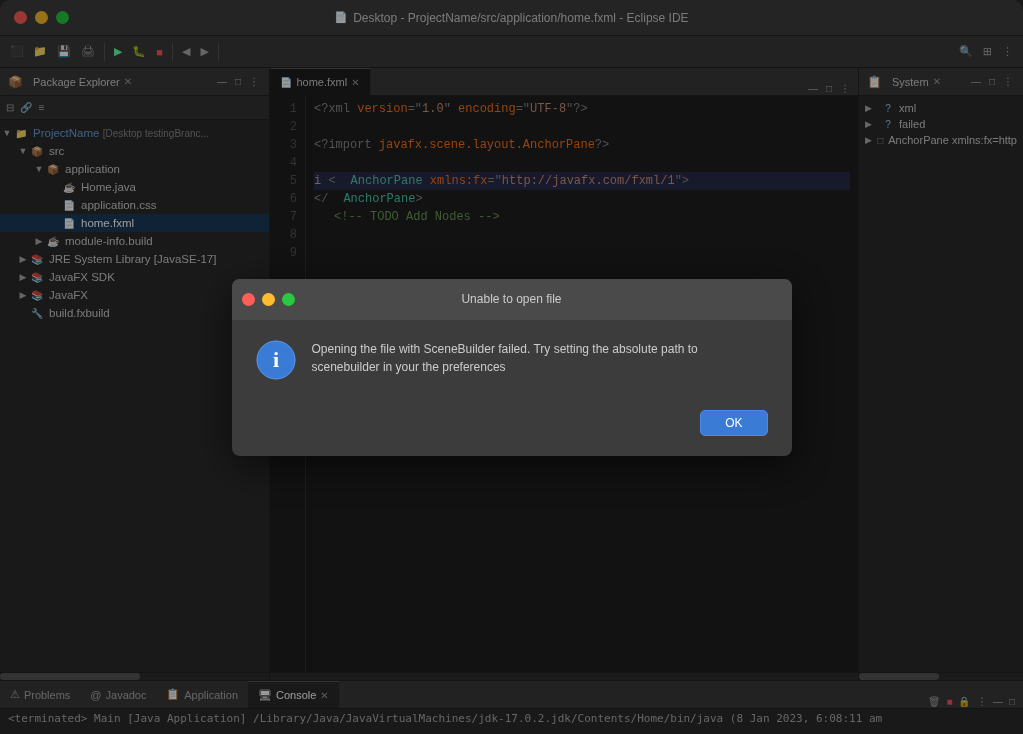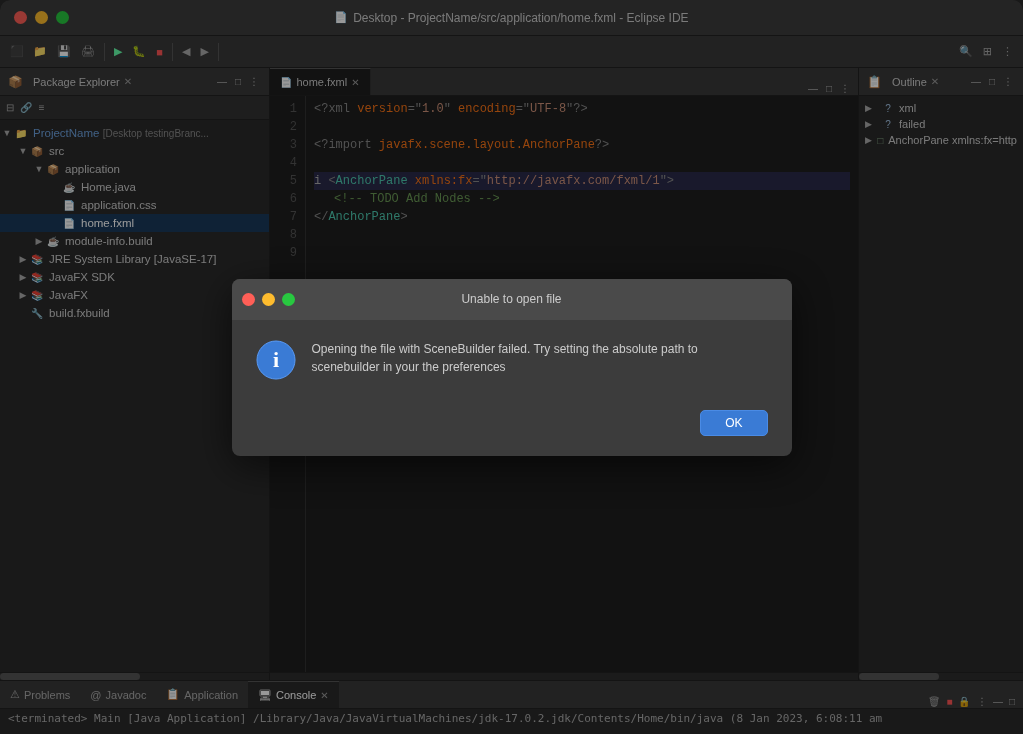--- a/index.html
+++ b/index.html
@@ -225,21 +225,21 @@
     }
     .line-numbers div { height: 18px; }
     .code-content {
       flex: 1;
       padding: 4px 8px;
       line-height: 18px;
       overflow-x: auto;
     }
     .code-line { height: 18px; white-space: nowrap; color: #ccc; }
     .code-line.highlight-line { background: #2a2a4a; }
-    .kw-tag { color: #4ec9b0; }
+    .kw-tag { color: #4ec9b0; margin-left: 15px; }
     .kw-attr { color: #f97316; }
     .kw-value { color: #ce9178; }
     .kw-gray { color: #888; }
     .kw-comment { color: #6a9955; }
 
     
     .editor-scrollbar {
       height: 8px;
       background: #2d2d2d;
       border-top: 1px solid #222;
@@ -573,37 +573,37 @@
         </div>
         <div class="code-line">&nbsp;</div>
         <div class="code-line">
           <span class="kw-gray">&lt;?import </span><span class="kw-attr">javafx.scene.layout.AnchorPane</span><span class="kw-gray">?&gt;</span>
         </div>
         <div class="code-line">&nbsp;</div>
         <div class="code-line highlight-line">
           <span style="color:#aaa;">i</span><span class="kw-gray"> &lt;</span><span class="kw-tag">AnchorPane</span><span class="kw-gray"> </span><span class="kw-attr">xmlns:fx</span><span class="kw-gray">="</span><span class="kw-value">http://javafx.com/fxml/1</span><span class="kw-gray">"&gt;</span>
         </div>
         <div class="code-line">
-          <span style="padding-left:20px;"></span><span class="kw-comment">&lt;!-- TODO Add Nodes --&gt;</span>
+          <span class="kw-gray">&lt;/</span><span class="kw-tag">AnchorPane</span><span class="kw-gray">&gt;</span>
         </div>
         <div class="code-line">
-          <span class="kw-gray">&lt;/</span><span class="kw-tag">AnchorPane</span><span class="kw-gray">&gt;</span>
+          <span style="padding-left:20px;"></span><span class="kw-comment">&lt;!-- TODO Add Nodes --&gt;</span>
         </div>
         <div class="code-line">&nbsp;</div>
         <div class="code-line">&nbsp;</div>
       </div>
     </div>
     <div class="editor-scrollbar"></div>
   </div>
 
   <div class="right-panel">
     <div class="panel-header">
       <span style="font-size:12px;">📋</span>
       <span class="panel-tab">
-        <span>Outline</span>
+        <span>System</span>
         <span class="panel-tab-close">✕</span>
       </span>
       <div class="panel-controls">
         <button class="panel-ctrl-btn">—</button>
         <button class="panel-ctrl-btn">□</button>
         <button class="panel-ctrl-btn">⋮</button>
       </div>
     </div>
     <div class="outline-tree">
       <div class="outline-item">

